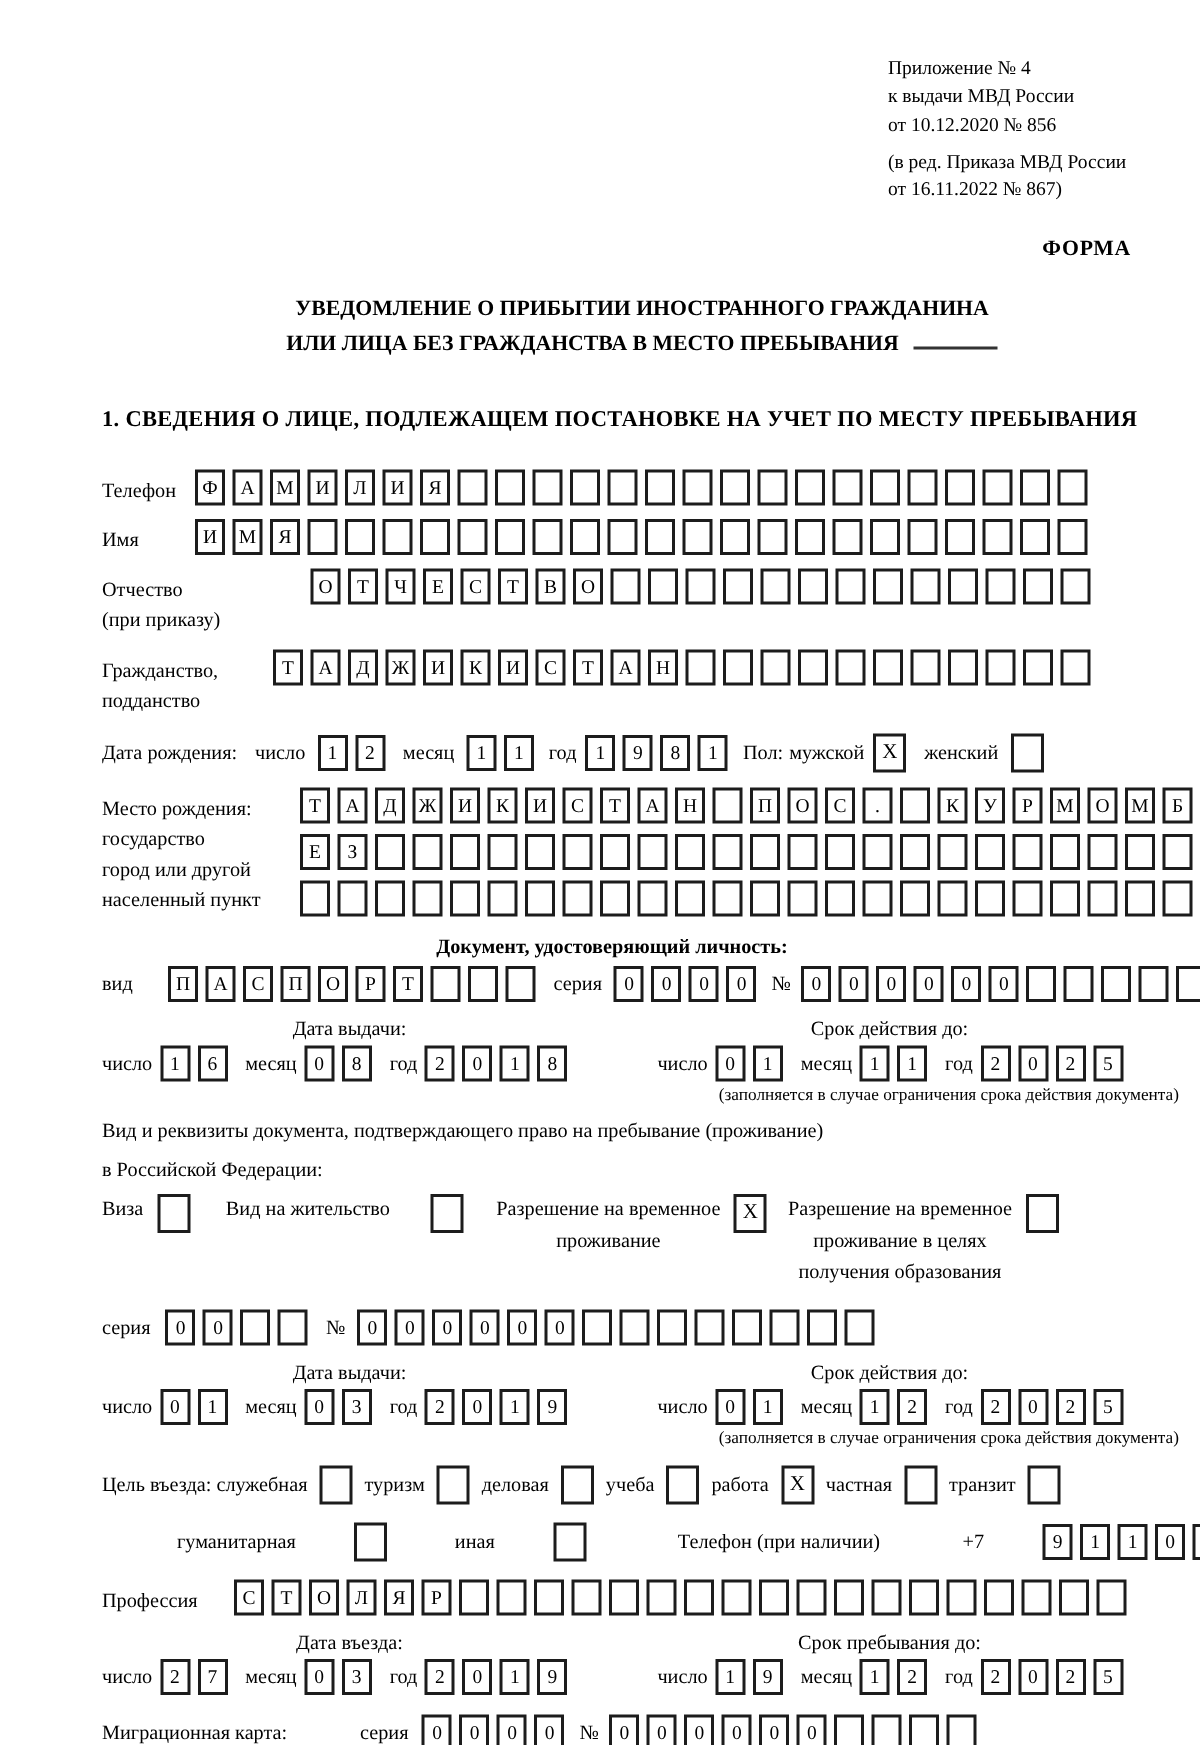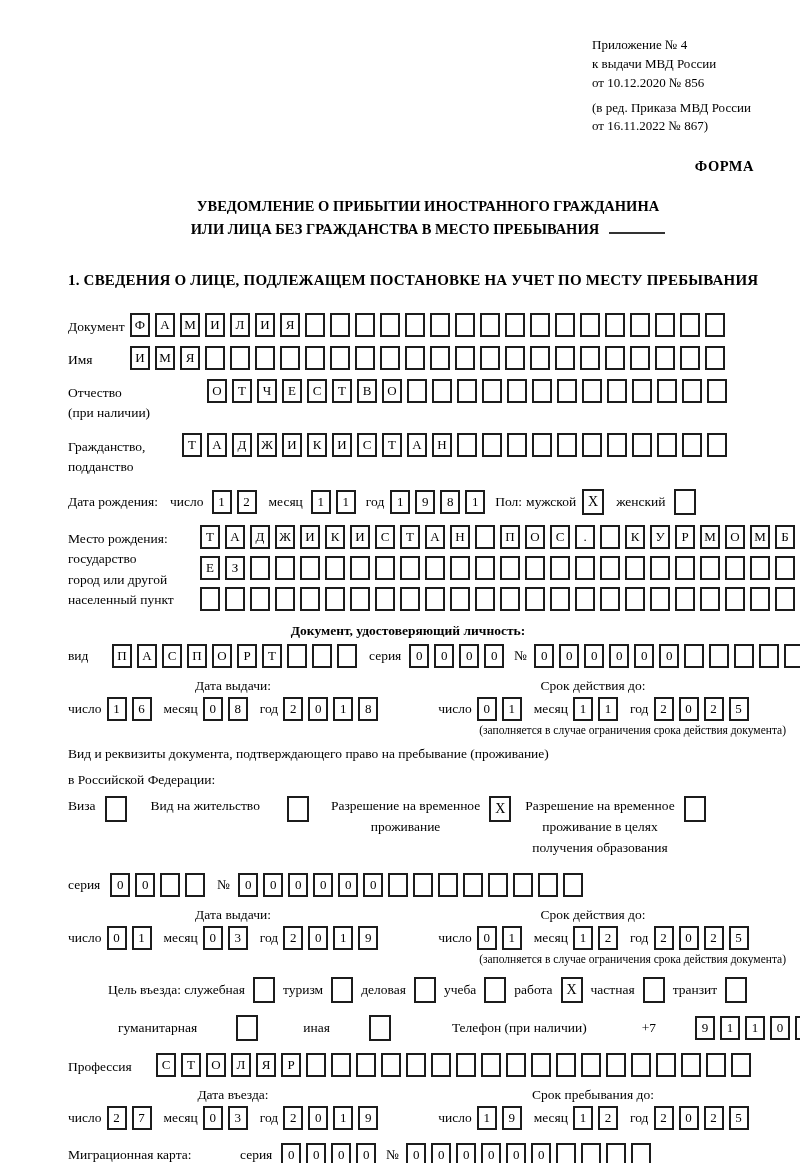--- a/index.html
+++ b/index.html
@@ -35,21 +35,21 @@
   .dgroup{display:flex;align-items:center;}
   .dgroup .t{margin:0 5px 0 0;}
   .dgroup .t2{margin:0 5px 0 12px;}
   .note{font-size:11.5px;text-align:right;margin-top:3px;padding-right:2px;}
   
   .res-line{margin-top:10px;}
   .opts{display:flex;align-items:flex-start;margin-top:8px;gap:10px;}
   .opt{display:flex;align-items:flex-start;gap:9px;}
   .opt .txt{text-align:center;line-height:1.55;}
   
-  .purp{display:flex;align-items:center;margin-top:12px;gap:8px;flex-wrap:nowrap;margin-left:40px;}
+  .purp{display:flex;align-items:center;margin-top:12px;gap:8px;flex-wrap:nowrap;}
   .purp .t{white-space:nowrap;}
   .phone-cells{display:flex;gap:5px;}
 </style>
 </head>
 <body>
 
 <div class="page">
 
   <div class="annex">
     <div>Приложение № 4</div>
@@ -61,21 +61,21 @@
   <div class="forma">ФОРМА</div>
 
   <div class="title">
     <div>УВЕДОМЛЕНИЕ О ПРИБЫТИИ ИНОСТРАННОГО ГРАЖДАНИНА</div>
     <div><span>ИЛИ ЛИЦА БЕЗ ГРАЖДАНСТВА В МЕСТО ПРЕБЫВАНИЯ</span><span class="title-underline"></span></div>
   </div>
 
   <div class="sec-head">1. СВЕДЕНИЯ О ЛИЦЕ, ПОДЛЕЖАЩЕМ ПОСТАНОВКЕ НА УЧЕТ ПО МЕСТУ ПРЕБЫВАНИЯ</div>
 
   <div class="row" style="margin-top:24px;">
-    <div class="lbl" style="width:62px;">Документ</div>
+    <div class="lbl" style="width:62px;">Телефон</div>
     <div class="cells">
         <span class="cell">Ф</span>
         <span class="cell">А</span>
         <span class="cell">М</span>
         <span class="cell">И</span>
         <span class="cell">Л</span>
         <span class="cell">И</span>
         <span class="cell">Я</span>
         <span class="cell"></span>
         <span class="cell"></span>
@@ -123,21 +123,21 @@
         <span class="cell"></span>
         <span class="cell"></span>
         <span class="cell"></span>
         <span class="cell"></span>
       </div>
   </div>
 
   <div class="row">
     <div class="lbl" style="width:139px;">
       <div>Отчество</div>
-      <div>(при наличии)</div>
+      <div>(при приказу)</div>
     </div>
     <div class="cells">
         <span class="cell">О</span>
         <span class="cell">Т</span>
         <span class="cell">Ч</span>
         <span class="cell">Е</span>
         <span class="cell">С</span>
         <span class="cell">Т</span>
         <span class="cell">В</span>
         <span class="cell">О</span>

